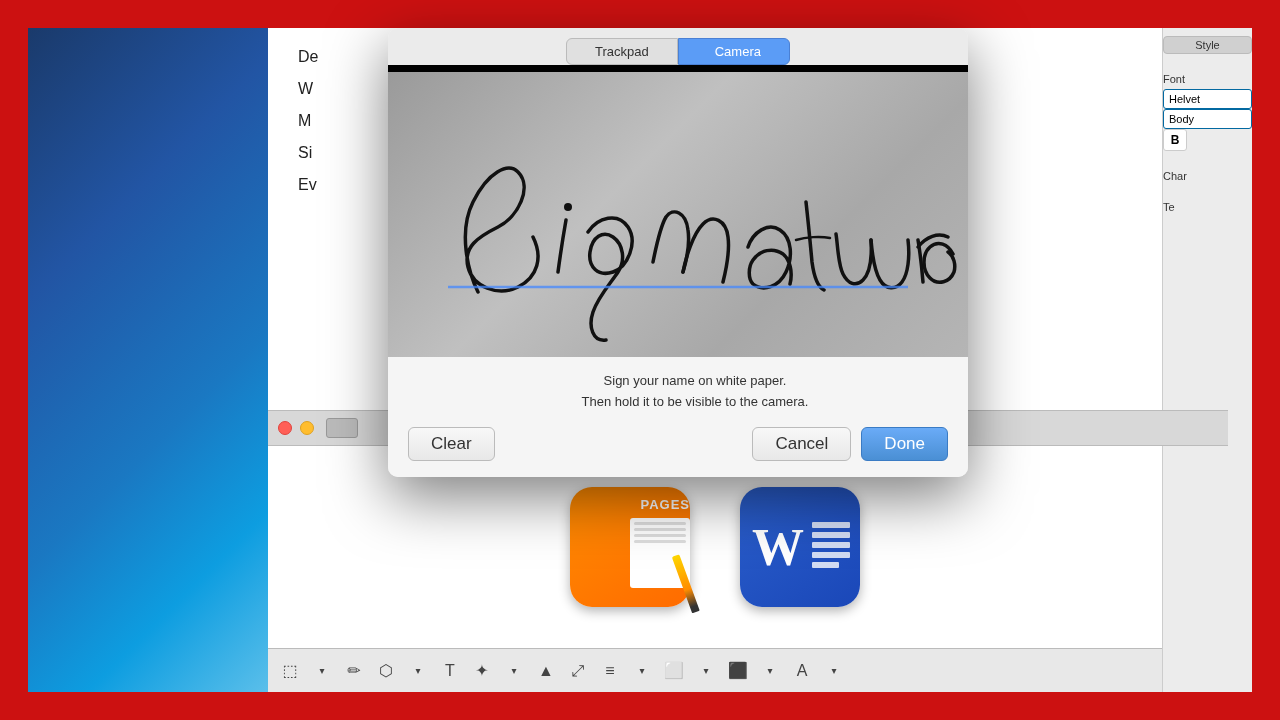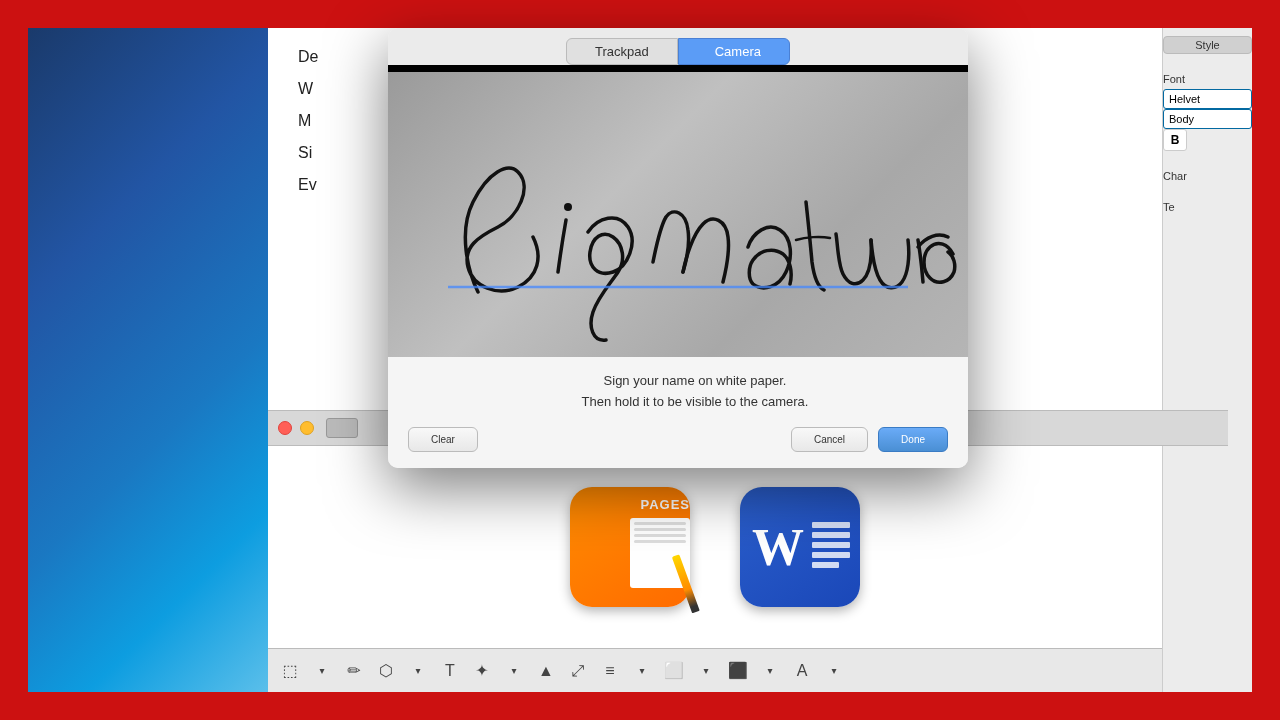--- a/index.html
+++ b/index.html
@@ -398,21 +398,21 @@
     
     .dialog-buttons {
       display: flex;
       justify-content: space-between;
       padding: 0 20px 16px;
       background: #f5f5f5;
     }
 
     .btn {
       padding: 6px 22px;
-      font-size: 10px;
+      font-size: 17px;
       border-radius: 6px;
       cursor: pointer;
       border: 1px solid #bbb;
       background: linear-gradient(to bottom, #f8f8f8, #e8e8e8);
       color: #333;
     }
 
     .btn-done {
       background: linear-gradient(to bottom, #6aabf7, #4a8fd4);
       color: white;

